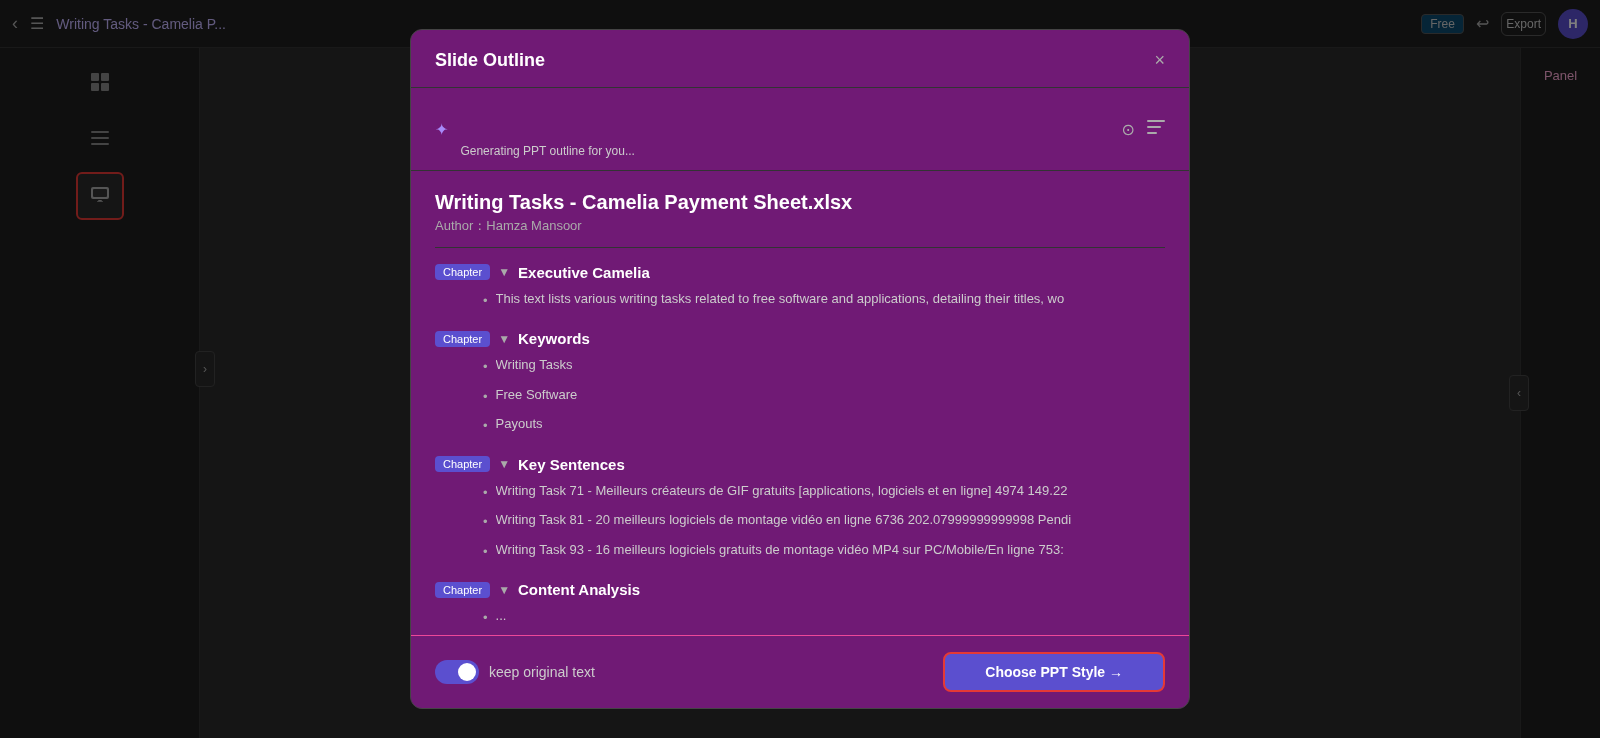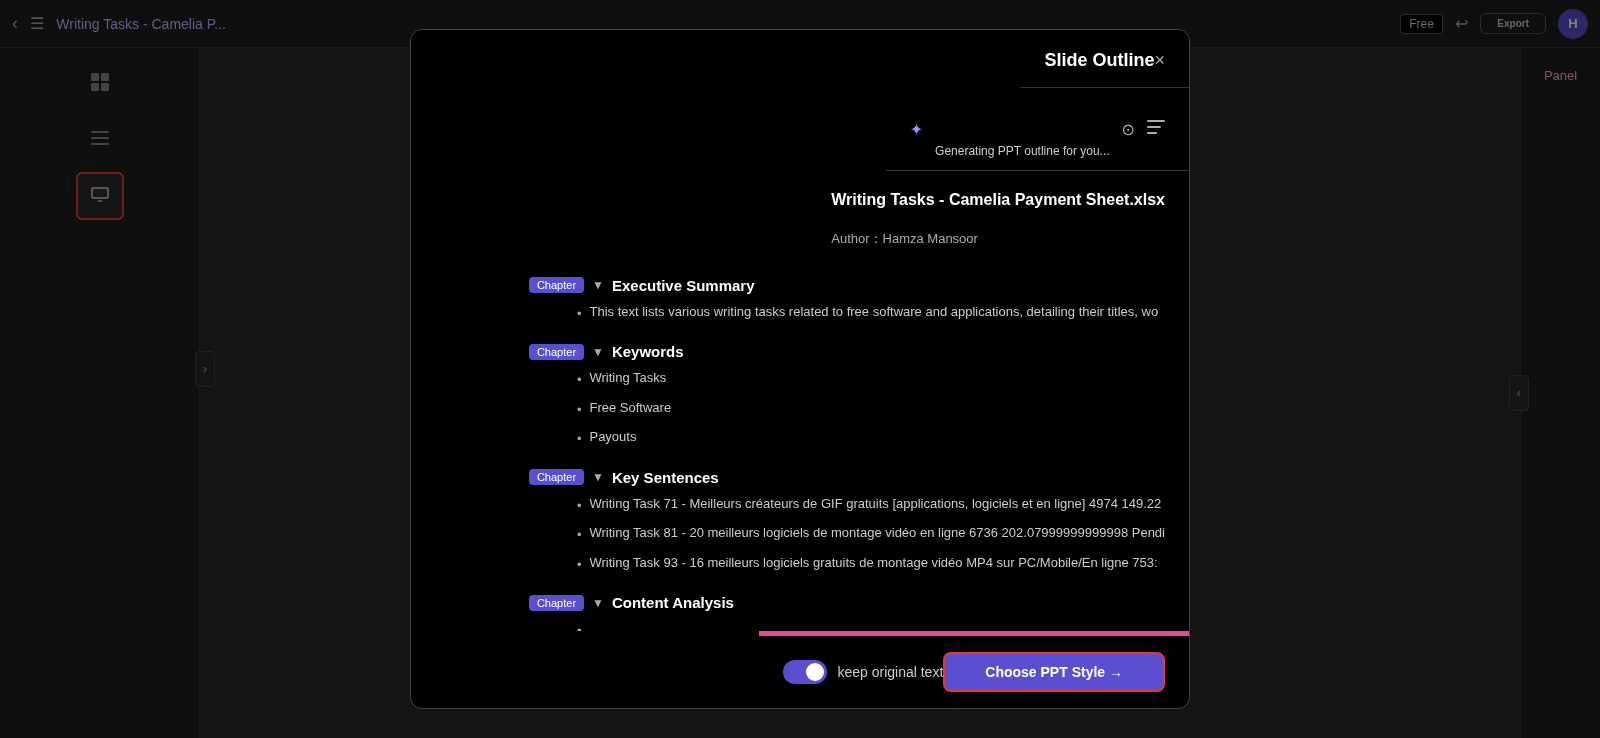--- a/index.html
+++ b/index.html
@@ -35,21 +35,21 @@
       color: #aaa;
       font-size: 16px;
       cursor: pointer;
     }
     .topbar-title {
       color: #c4b5fd;
       font-size: 14px;
       flex: 1;
     }
     .topbar-free-badge {
-      background: #000000;
+      background: #0c4a6e;
       color: #ccc;
       font-size: 12px;
       padding: 2px 8px;
       border-radius: 4px;
       border: 1px solid #555;
     }
     .topbar-undo-icon {
       color: #aaa;
       font-size: 16px;
       cursor: pointer;
@@ -57,25 +57,24 @@
     .topbar-right {
       margin-left: auto;
       display: flex;
       align-items: center;
       gap: 12px;
     }
     .export-button {
       background: transparent;
       border: 1px solid #555;
       color: #ccc;
-      padding: 4px 16px;
+      padding: 4px 4px;
       border-radius: 6px;
-      font-size: 10px;
-      cursor: pointer;
-      font-weight: bold;
+      font-size: 12px;
+      cursor: pointer;
     }
     .avatar {
       width: 30px;
       height: 30px;
       border-radius: 50%;
       background: #5b4fcf;
       display: flex;
       align-items: center;
       justify-content: center;
       font-size: 13px;
@@ -169,29 +168,28 @@
     .modal-overlay {
       position: absolute;
       top: 0; left: 0; right: 0; bottom: 0;
       background: rgba(0,0,0,0.5);
       display: flex;
       align-items: center;
       justify-content: center;
       z-index: 100;
     }
     .modal {
-      background: #000000;
+      background: #701a75;
       border-radius: 12px;
       width: 780px;
       max-height: 680px;
       display: flex;
       flex-direction: column;
       border: 1px solid #444;
       position: relative;
-      align-items: flex-end;
     }
     .modal-header {
       padding: 20px 24px 16px;
       border-bottom: 1px solid #333;
       display: flex;
       align-items: center;
       justify-content: space-between;
     }
     .modal-title {
       font-size: 18px;
@@ -233,24 +231,24 @@
       color: #aaa;
       cursor: pointer;
       font-size: 16px;
     }
 
     
     .doc-info {
       padding: 20px 24px 12px;
     }
     .doc-title {
-      font-size: 16px;
+      font-size: 20px;
       font-weight: 700;
       color: #fff;
-      margin-bottom: 21px;
+      margin-bottom: 3px;
     }
     .doc-author {
       font-size: 13px;
       color: #aaa;
     }
 
     
     .outline-content {
       flex: 1;
       overflow-y: auto;
@@ -262,21 +260,20 @@
     .outline-content::-webkit-scrollbar-track {
       background: #2a2a2a;
     }
     .outline-content::-webkit-scrollbar-thumb {
       background: #555;
       border-radius: 3px;
     }
 
     .chapter-section {
       margin-bottom: 8px;
-      margin-left: 36px;
     }
     .chapter-header {
       display: flex;
       align-items: center;
       gap: 8px;
       padding: 8px 0 4px;
     }
     .chapter-badge {
       background: #5b4fcf;
       color: #fff;
@@ -319,21 +316,21 @@
       white-space: nowrap;
       max-width: 580px;
     }
 
     
     .modal-footer {
       padding: 16px 24px;
       display: flex;
       align-items: center;
       justify-content: space-between;
-      border-top: 5px solid #ec4899;
+      border-top: 1px solid #ec4899;
     }
     .toggle-row {
       display: flex;
       align-items: center;
       gap: 10px;
     }
     .toggle-switch {
       width: 44px;
       height: 24px;
       background: #5b4fcf;
@@ -471,21 +468,21 @@
     </div>
 
     <div style="height:1px; background:#333; margin: 0 24px;"></div>
 
     <div class="outline-content" id="outline-content">
 
     <div class="chapter-section">
           <div class="chapter-header">
             <span class="chapter-badge">Chapter</span>
             <span class="chapter-chevron">▼</span>
-            <span class="chapter-title">Executive Summary</span>
+            <span class="chapter-title">Executive Camelia</span>
           </div>
           <div class="chapter-items">
             <div class="chapter-item">
               <span class="bullet">•</span>
               <span class="item-text">This text lists various writing tasks related to free software and applications, detailing their titles, wo</span>
             </div>
           </div>
         </div>
         <div class="chapter-section">
           <div class="chapter-header">

